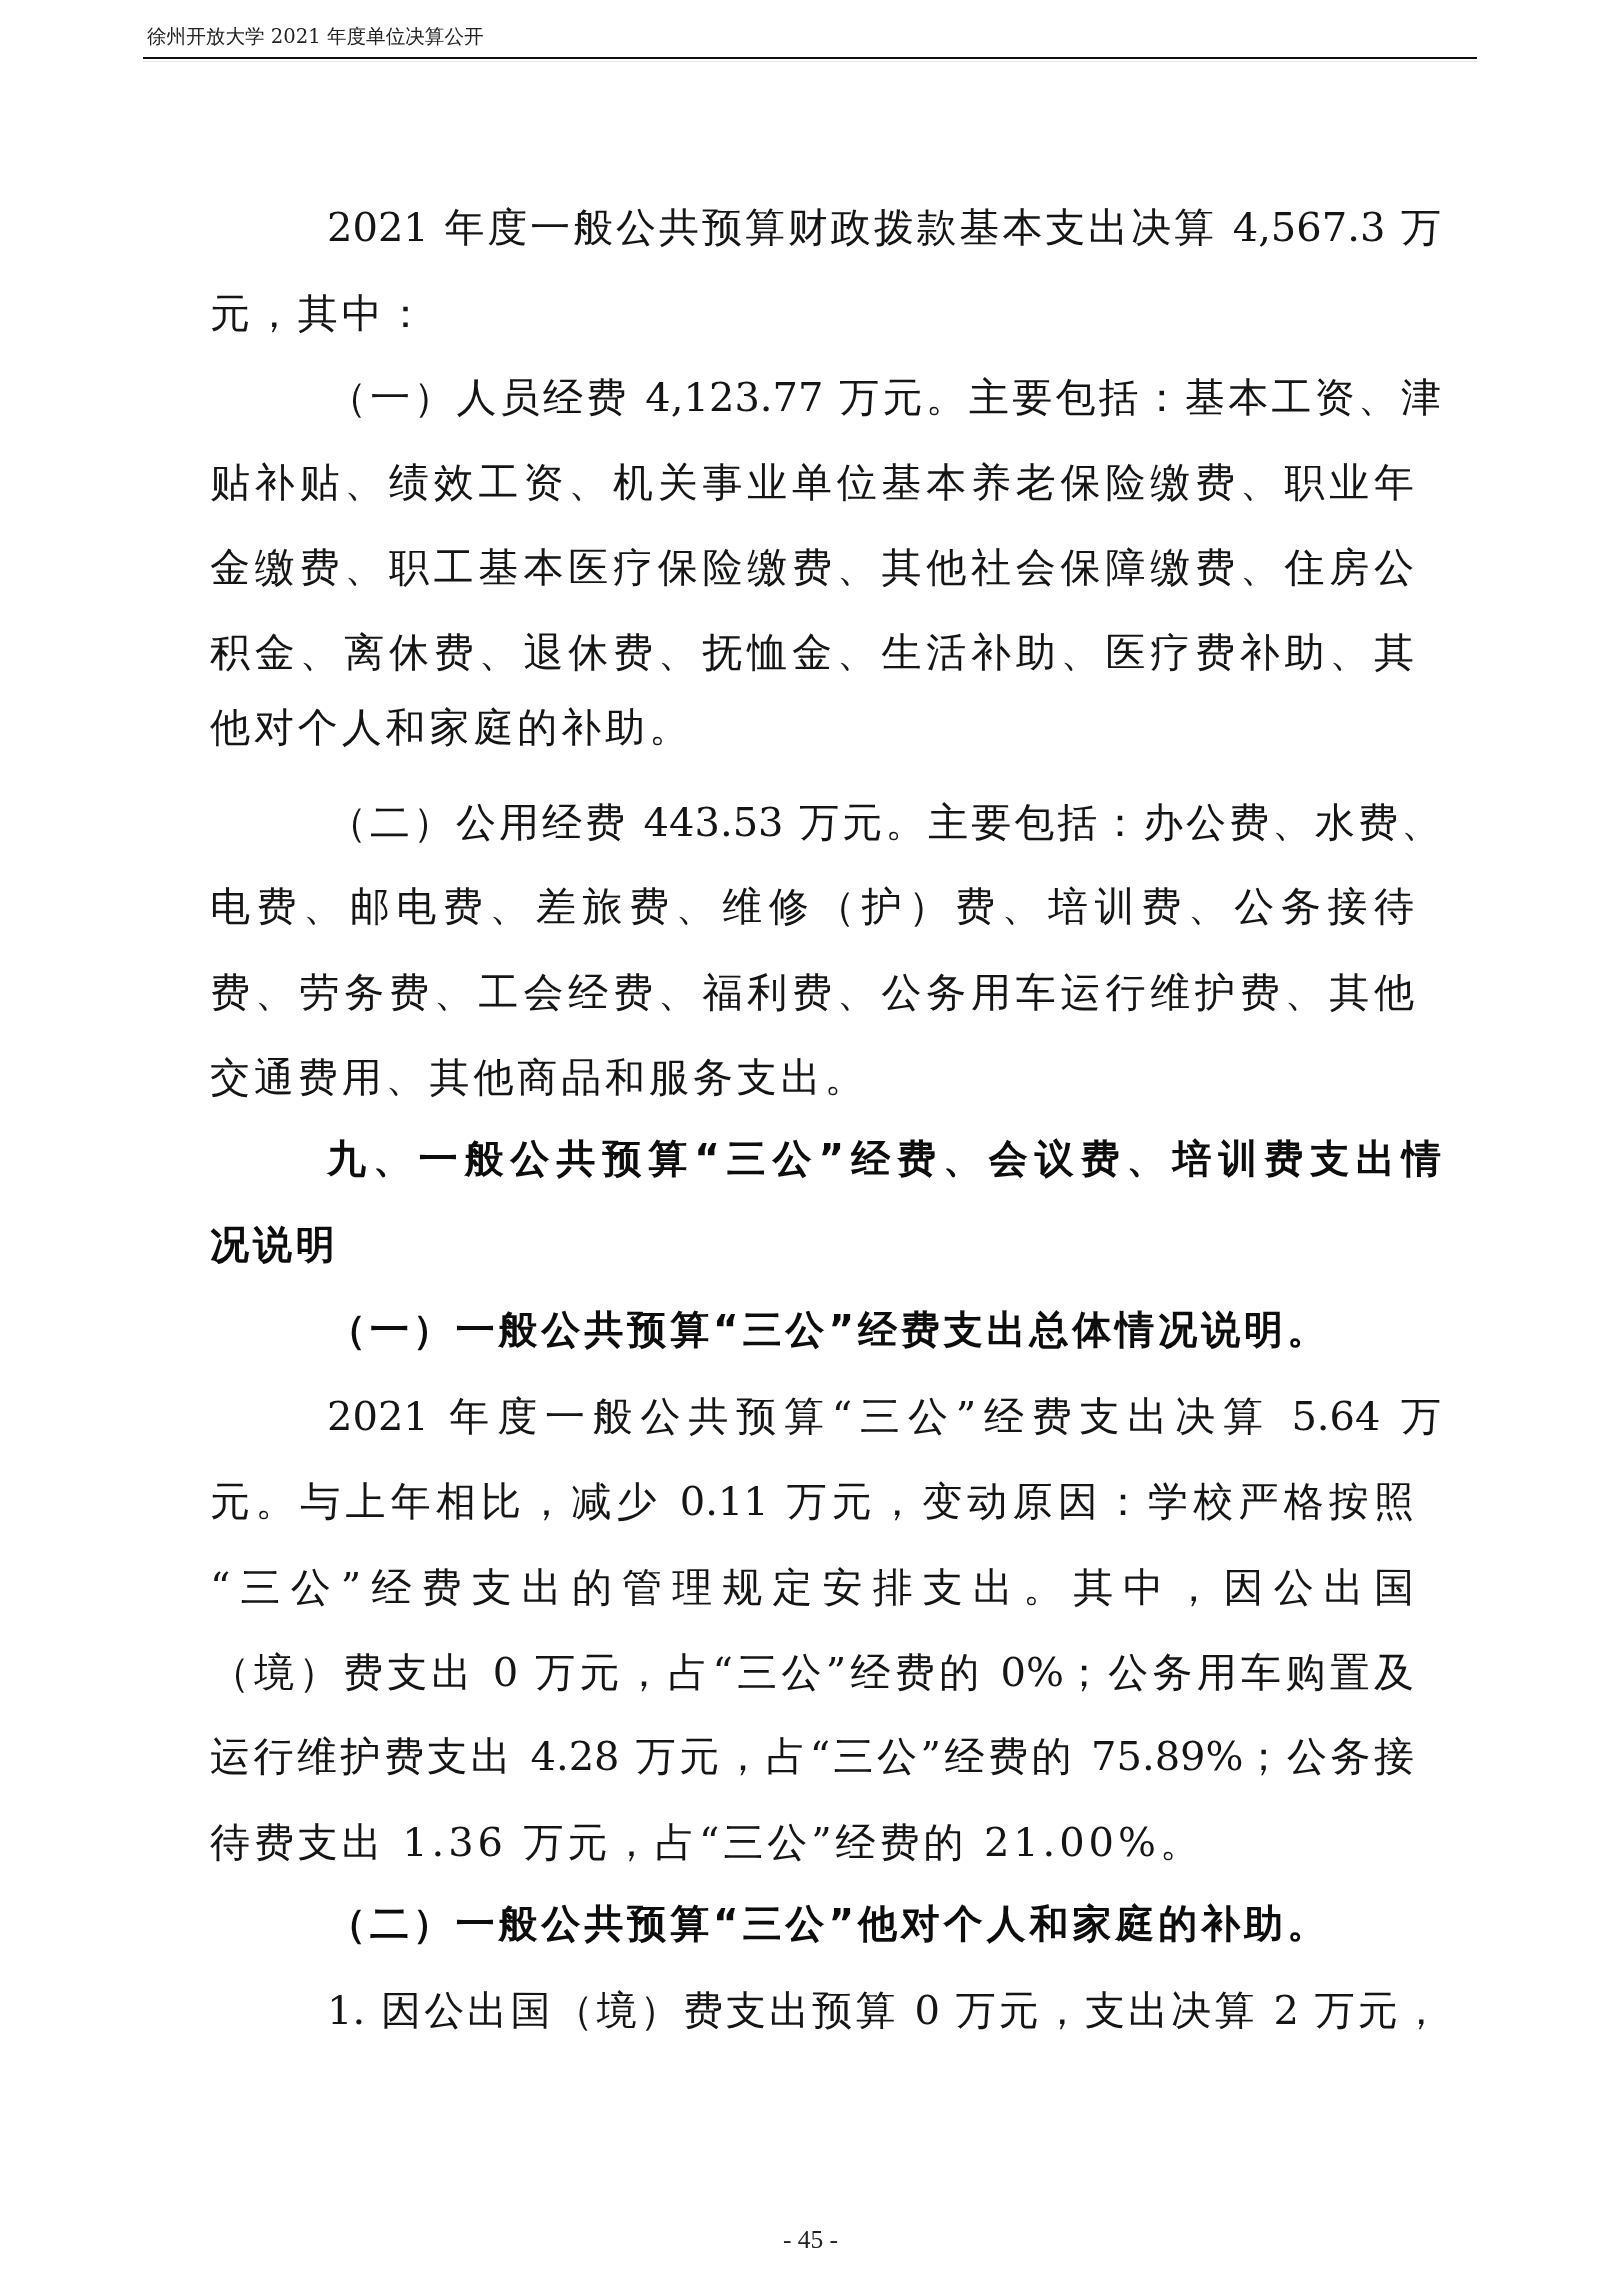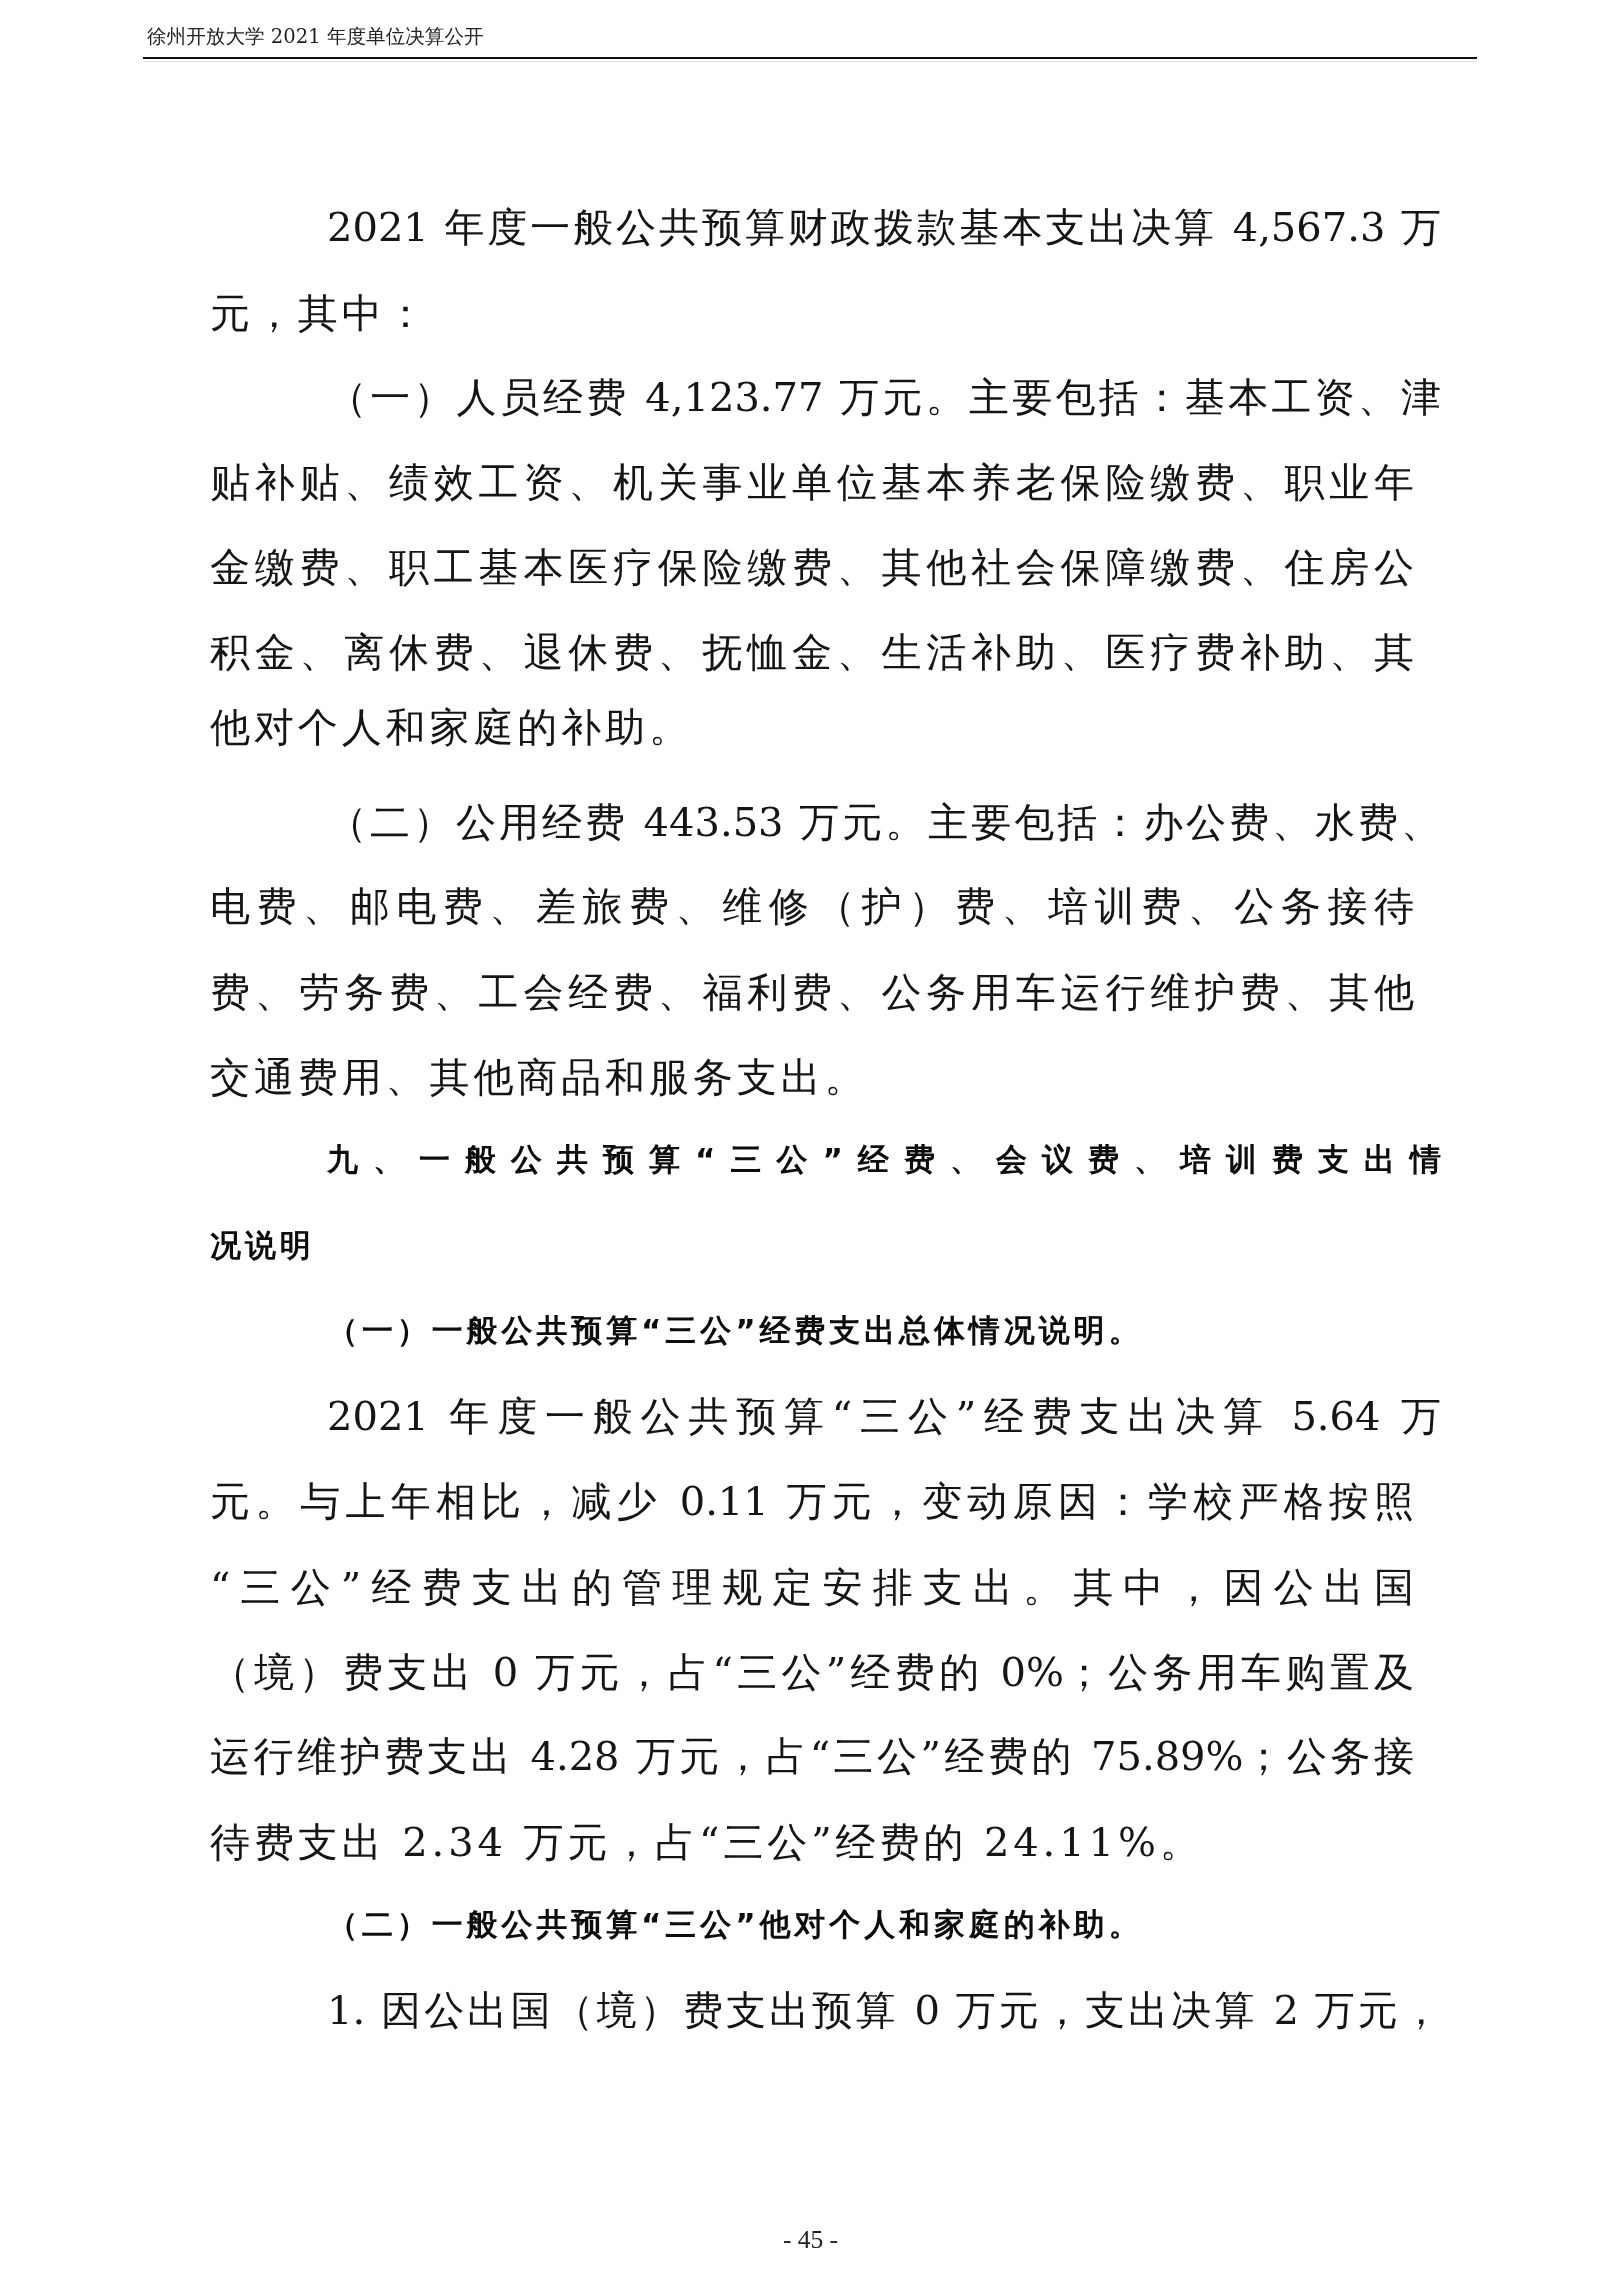--- a/index.html
+++ b/index.html
@@ -19,21 +19,21 @@
   .ln {
     position: absolute; left: 210px; width: 1204px; height: 84px; line-height: 84px;
     font-family: "DejaVu Serif", "Liberation Serif", serif;
     font-size: 40px; white-space: nowrap; overflow: visible;
     text-align: justify; text-align-last: justify; color: #151515;
   }
   .ln.last { text-align: left; text-align-last: left; letter-spacing: 3.9px; }
   .ln.indent { left: 299px; width: 1114px; margin-left: 28px; }
   .ln.bold {
     font-family: "DejaVu Sans", "Liberation Sans", sans-serif; font-weight: bold;
-    color: #0d0d0d; font-size: 31px;
+    color: #0d0d0d; font-size: 39px;
   }
   .page-number {
     position: absolute; left: 0; width: 1621px; top: 2225px; text-align: center;
     font-family: Liberation Serif, serif; font-size: 25.5px; color: #222222;
   }
 </style>
 </head>
 <body>
 
 <div class="page-header-text">徐州开放大学 2021 年度单位决算公开</div>
@@ -53,19 +53,19 @@
   <div class="ln" style="top:950px">费、劳务费、工会经费、福利费、公务用车运行维护费、其他</div>
   <div class="ln last" style="top:1035px">交通费用、其他商品和服务支出。</div>
   <div class="ln indent bold" style="top:1117px">九、一般公共预算“三公”经费、会议费、培训费支出情</div>
   <div class="ln last bold" style="top:1203px">况说明</div>
   <div class="ln indent last bold" style="top:1288px">（一）一般公共预算“三公”经费支出总体情况说明。</div>
   <div class="ln indent" style="top:1374px">2021 年度一般公共预算“三公”经费支出决算 5.64 万</div>
   <div class="ln" style="top:1459px">元。与上年相比，减少 0.11 万元，变动原因：学校严格按照</div>
   <div class="ln" style="top:1545px">“三公”经费支出的管理规定安排支出。其中，因公出国</div>
   <div class="ln" style="top:1630px">（境）费支出 0 万元，占“三公”经费的 0%；公务用车购置及</div>
   <div class="ln" style="top:1714px">运行维护费支出 4.28 万元，占“三公”经费的 75.89%；公务接</div>
-  <div class="ln last" style="top:1800px">待费支出 2.34 万元，占“三公”经费的 24.11%。</div>
+  <div class="ln last" style="top:1800px">待费支出 1.36 万元，占“三公”经费的 21.00%。</div>
   <div class="ln indent last bold" style="top:1882px">（二）一般公共预算“三公”他对个人和家庭的补助。</div>
   <div class="ln indent" style="top:1968px">1. 因公出国（境）费支出预算 0 万元，支出决算 2 万元，</div>
 </div>
 
 <div class="page-number">- 45 -</div>
 
 
 </body></html>

